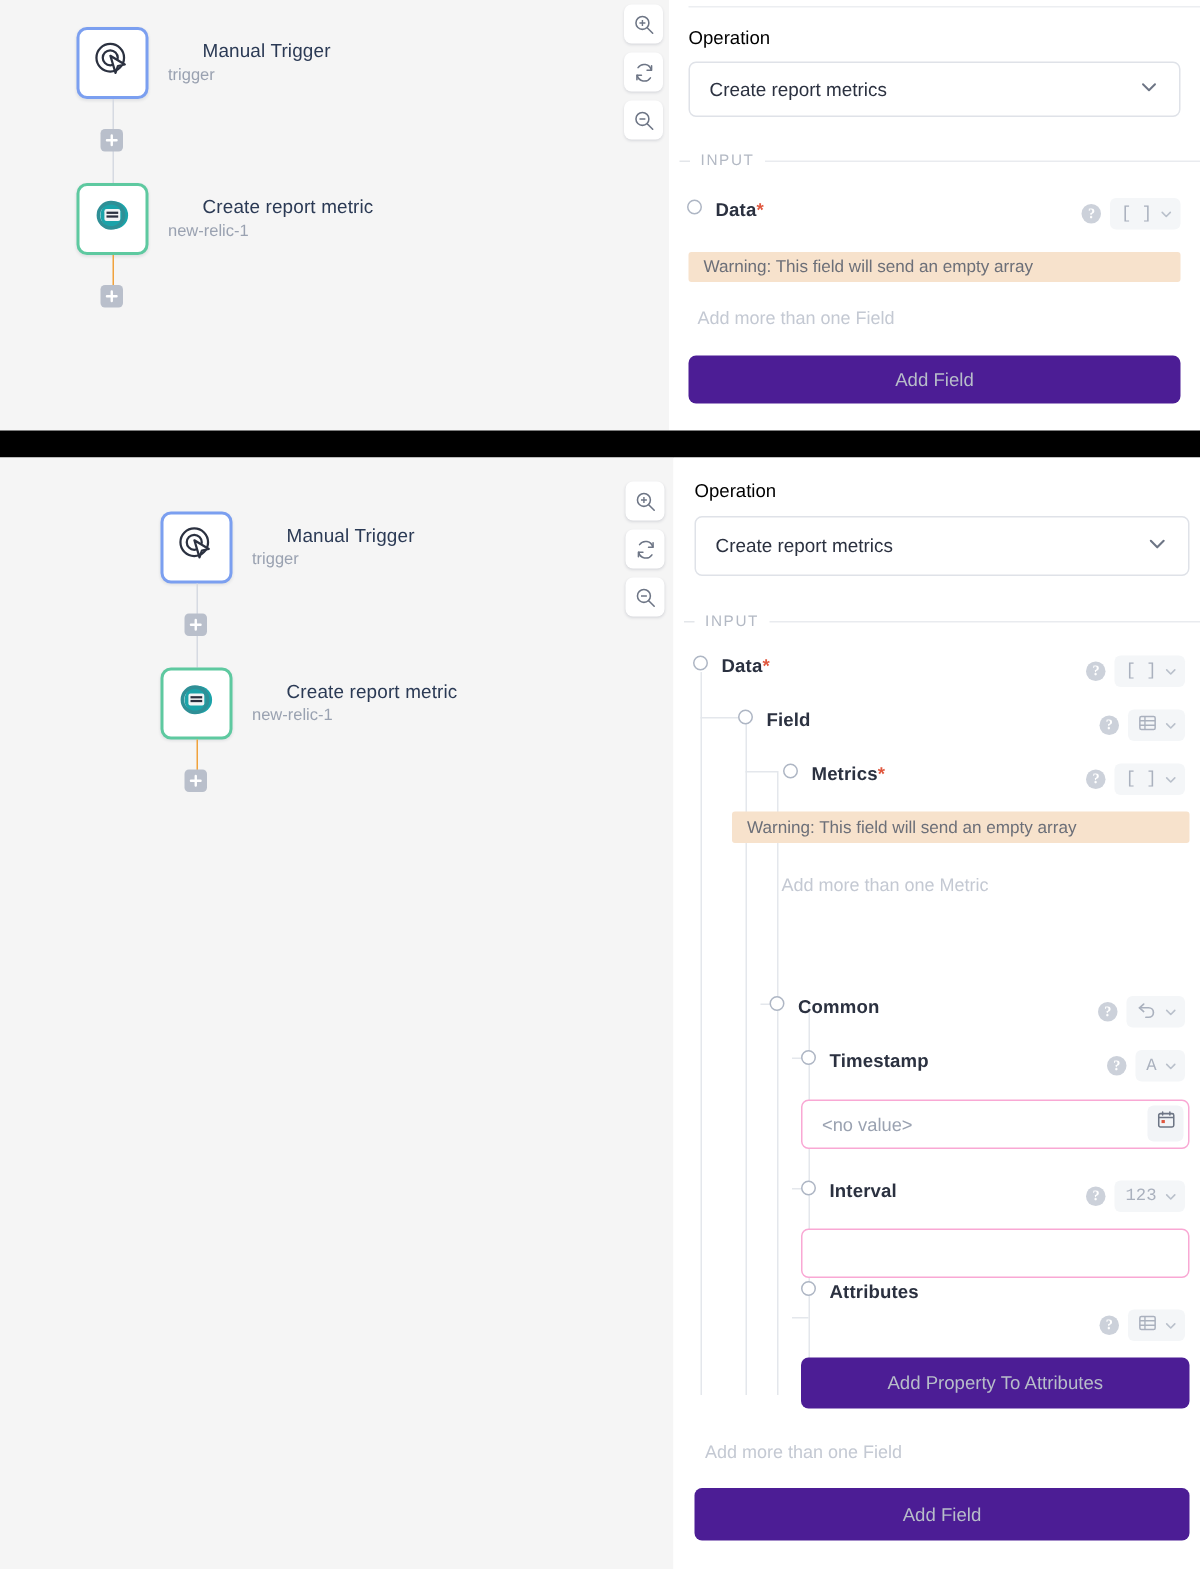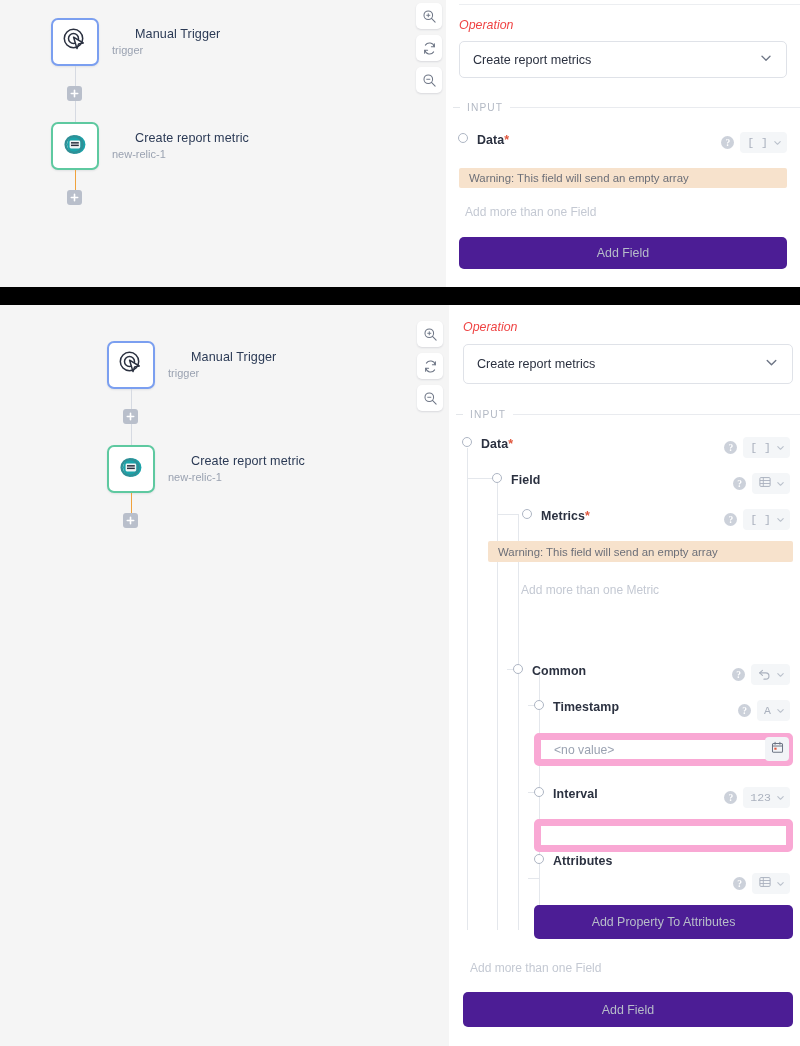--- a/index.html
+++ b/index.html
@@ -63,21 +63,21 @@
     box-shadow: 0 1px 2px rgba(20,30,60,.13);
     display: flex; align-items: center; justify-content: center;
   }
   .zoom-btn svg { display: block; }
 
   
   .top-divider {
     position: absolute; height: 1px; background: #eceef1;
   }
   .field-label {
-    font-size: 12.4px; color: #ef4444; font-weight: 400; font-style: italic;
+    font-size: 12.4px; color: #000000; font-weight: 400;
   }
   .select-box {
     border: 1px solid #dfe2e8;
     border-radius: 5px;
     background: #fff;
     display: flex; align-items: center; justify-content: space-between;
     padding: 0 13px;
     font-size: 12.6px; color: #2b3140;
   }
   .select-box .chev { color: #6d7585; }
@@ -145,21 +145,21 @@
   .add-btn {
     position: absolute;
     background: #4c1d95;
     border-radius: 5px;
     display: flex; align-items: center; justify-content: center;
     font-size: 12.4px; color: #b7bdc9;
   }
 
   .text-input {
     position: absolute;
-    border: 7px solid #f9a8d4;
+    border: 1px solid #f9a8d4;
     border-radius: 5px;
     background: #fff;
     display: flex; align-items: center;
     padding-left: 13px;
     font-size: 12.2px; color: #9aa2b1;
   }
   .cal-btn {
     position: absolute;
     width: 24px; height: 24px;
     background: #f2f4f7;

